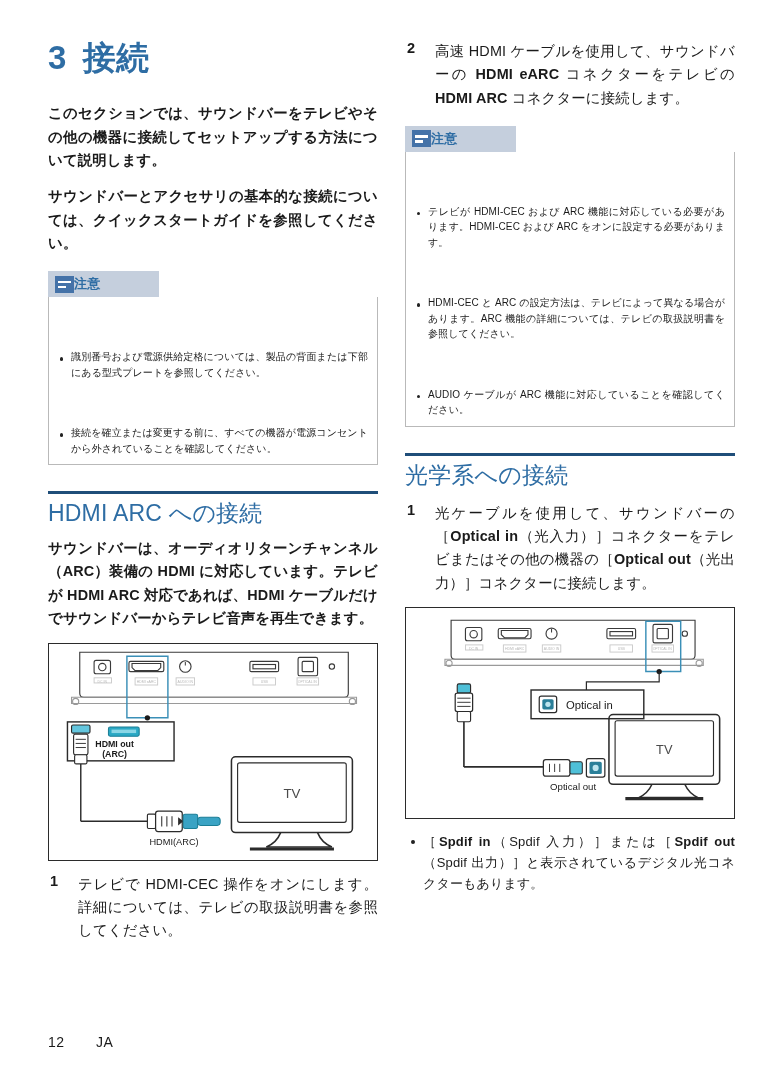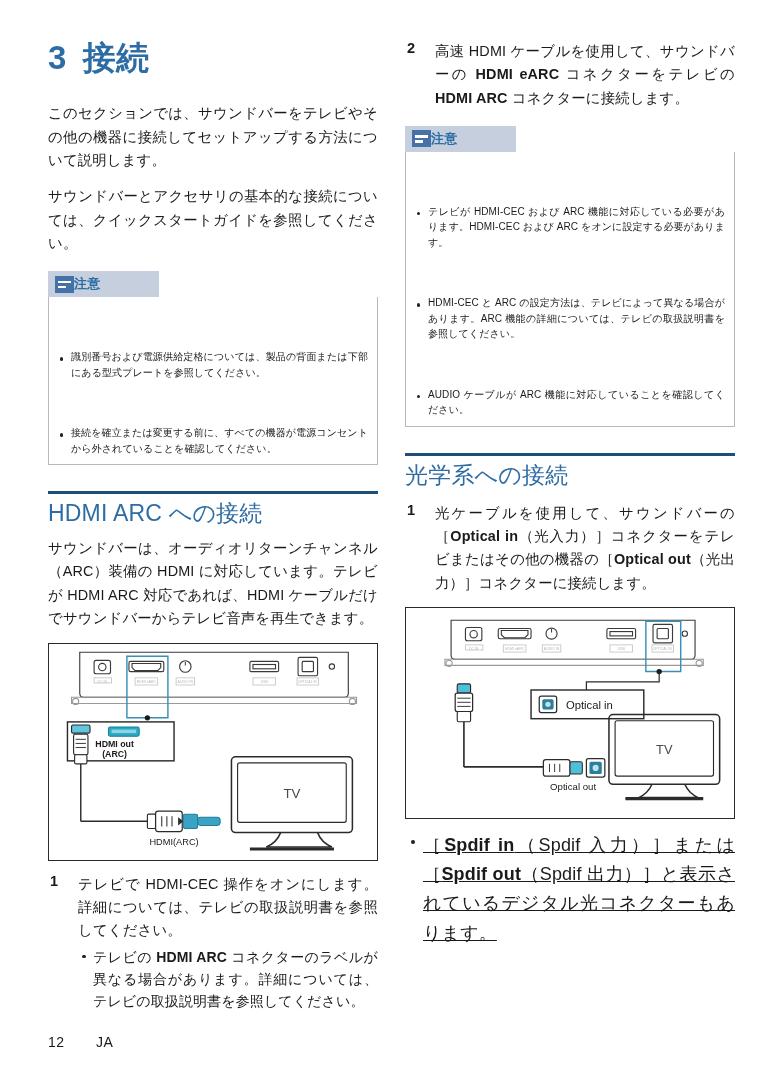--- a/index.html
+++ b/index.html
@@ -24,20 +24,21 @@
     letter-spacing:.5px;margin:0 0 26px 0;line-height:1.1;
   }
   .chapter .num{font-size:33px;}
   .chapter .ttl{font-size:33px;}
 
   
   p.body{
     font-size:14.4px;line-height:1.62;margin:0 0 13px 0;
     text-align:justify;text-justify:inter-character;
     letter-spacing:.15px;
+    font-weight:bold;
   }
   p.body:last-child{margin-bottom:0;}
 
   
   .section{margin:26px 0 9px 0;}
   .section .rule{height:3px;background:#1f4e79;margin-bottom:5px;}
   .section h2{
     margin:0;color:#2e6da4;font-size:23px;font-weight:normal;
     line-height:1.25;letter-spacing:.2px;
   }
@@ -91,22 +92,22 @@
   ul.sub li{
     position:relative;padding-left:15px;font-size:14px;line-height:1.6;
     text-align:justify;text-justify:inter-character;letter-spacing:.1px;
   }
   ul.sub li::before{
     content:"";position:absolute;left:4px;top:9px;
     width:3.6px;height:3.6px;border-radius:50%;background:#222;
   }
   ul.plain{margin:12px 0 0 0;padding:0;list-style:none;}
   ul.plain li{
-    position:relative;padding-left:18px;font-size:18px;line-height:1.62;
-    text-align:justify;text-justify:inter-character;letter-spacing:.15px;text-decoration:underline;
+    position:relative;padding-left:18px;font-size:13px;line-height:1.62;
+    text-align:justify;text-justify:inter-character;letter-spacing:.15px;
   }
   ul.plain li::before{
     content:"";position:absolute;left:6px;top:9px;
     width:3.8px;height:3.8px;border-radius:50%;background:#222;
   }
   b,strong{font-weight:bold;}
 
   
   .figure{border:1px solid #2b2b2b;background:#fff;margin-top:8px;}
   .figure svg{display:block;width:100%;height:auto;}
@@ -240,23 +241,20 @@
           <path d="M196 200 h82" stroke-width="3"></path>
         </g>
         <text x="237" y="150" font-family="Liberation Sans, sans-serif" font-size="13" fill="#4a4a4a" text-anchor="middle">TV</text>
       </svg>
     </div>
 
     <ol class="steps">
       <li>
         <span class="snum">1</span>
         <span class="stext">テレビで HDMI-CEC 操作をオンにします。詳細については、テレビの取扱説明書を参照してください。</span>
-        <ul class="sub">
-          <li>テレビの <b>HDMI ARC</b> コネクターのラベルが異なる場合があります。詳細については、テレビの取扱説明書を参照してください。</li>
-        </ul>
       </li>
     </ol>
   </div>
 
   <div class="col col-right">
 
     <ol class="steps" style="margin-top:0">
       <li>
         <span class="snum">2</span>
         <span class="stext">高速 HDMI ケーブルを使用して、サウンドバーの <b>HDMI eARC</b> コネクターをテレビの <b>HDMI ARC</b> コネクターに接続します。</span>

